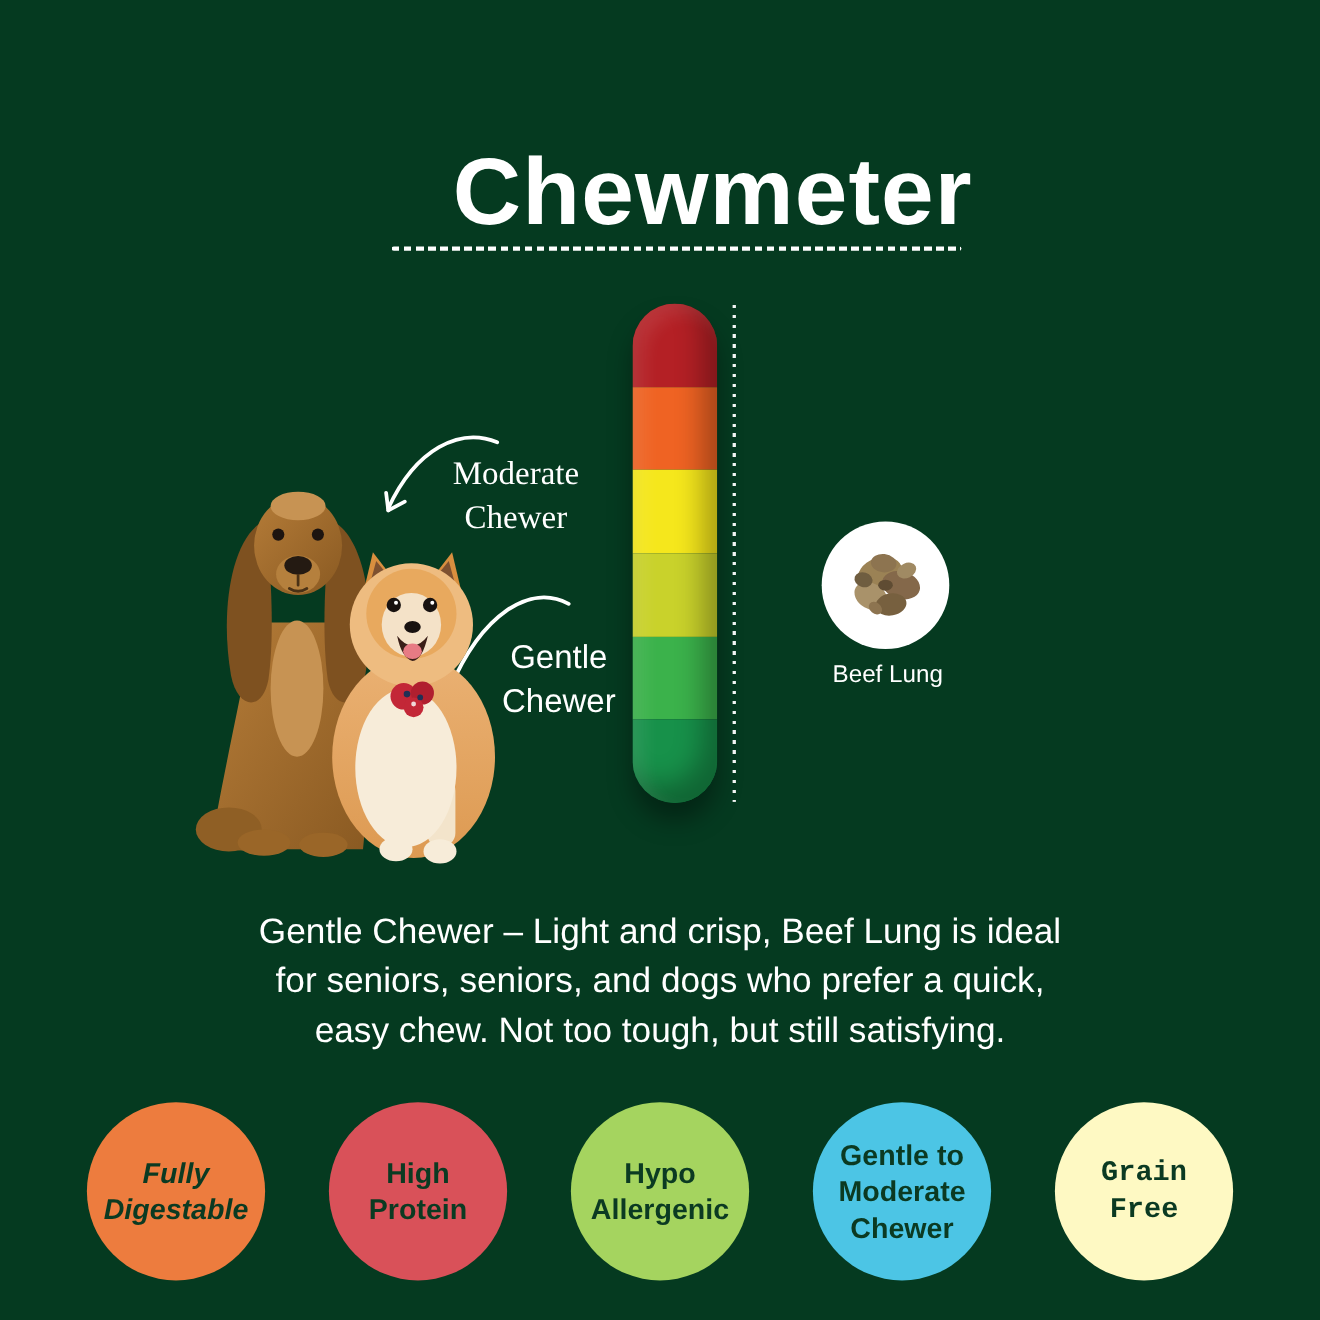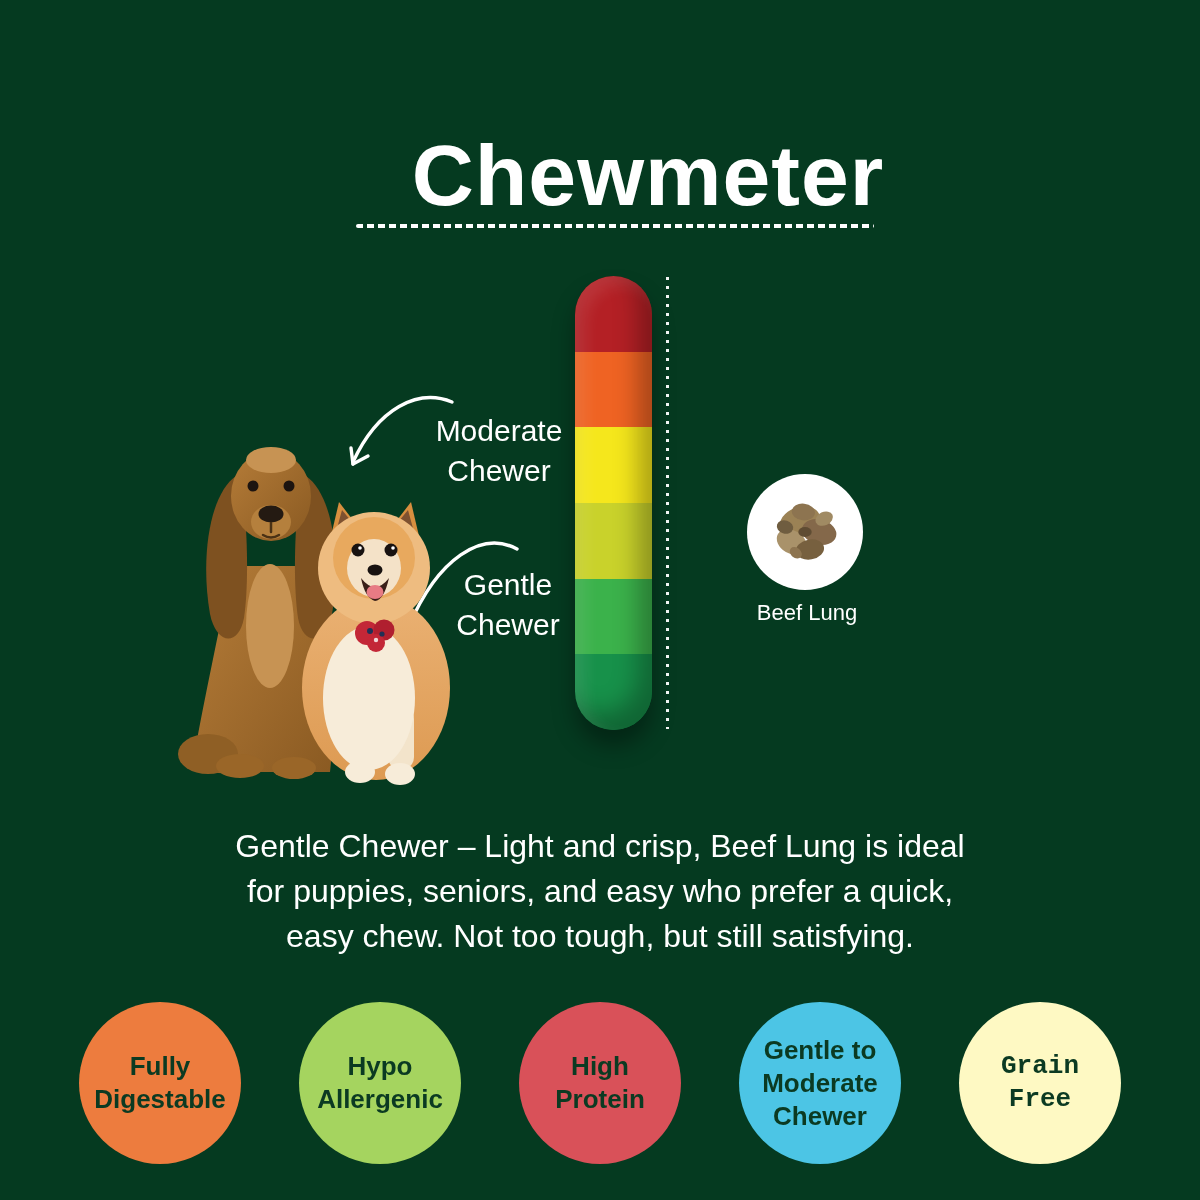--- a/index.html
+++ b/index.html
@@ -39,22 +39,22 @@
     position:absolute; left:666px; top:277px; width:3px; height:452px;
     background:repeating-linear-gradient(180deg,#ffffff 0 3px,transparent 3px 9px);
     opacity:0.95;
   }
 
   
   .chew-label {
     position:absolute; width:190px; text-align:center;
     font-size:30px; line-height:40px; font-weight:400; color:#ffffff;
   }
-  .label-moderate { left:404px; top:411px; }
-  .label-gentle   { left:413px; top:565px; }
+  .label-moderate { left:374px; top:411px;font-family:Liberation Serif, serif; }
+  .label-gentle   { left:413px; top:578px; }
 
   .arrows-svg { position:absolute; left:330px; top:386px; width:230px; height:262px; }
 
   
   .dogs-svg { position:absolute; left:170px; top:426px; width:292px; height:362px; }
 
   
   .lung-circle {
     position:absolute; left:747px; top:474px; width:116px; height:116px;
     background:#ffffff; border-radius:50%; display:flex; align-items:center; justify-content:center;
@@ -190,25 +190,25 @@
         <ellipse cx="36" cy="54" rx="10" ry="8" fill="#6f5d40" transform="rotate(18 36 54)"></ellipse>
         <ellipse cx="60" cy="60" rx="8" ry="6" fill="#5f4c33"></ellipse>
         <ellipse cx="49" cy="85" rx="8" ry="6" fill="#8d7450" transform="rotate(40 49 85)"></ellipse>
       </g>
     </svg>
   </div>
   <div class="lung-label">Beef Lung</div>
 
   <div class="description">
     <div>Gentle Chewer – Light and crisp, Beef Lung is ideal</div>
-    <div>for puppies, seniors, and easy who prefer a quick,</div>
+    <div>for seniors, seniors, and dogs who prefer a quick,</div>
     <div>easy chew. Not too tough, but still satisfying.</div>
   </div>
 
   <div class="badges">
-    <div class="badge" style="background-color: rgb(237, 124, 62);">Fully Digestable</div>
+    <div class="badge" style="background-color: rgb(237, 124, 62); font-style: italic;">Fully Digestable</div>
+    <div class="badge" style="background-color: rgb(217, 81, 89);">High Protein</div>
     <div class="badge" style="background-color: rgb(165, 212, 95);">Hypo Allergenic</div>
-    <div class="badge" style="background-color: rgb(217, 81, 89);">High Protein</div>
     <div class="badge" style="background-color: rgb(76, 197, 229); text-align: center;">Gentle to Moderate Chewer</div>
     <div class="badge" style="background-color: #fef9c3; font-family: Liberation Mono, monospace;">Grain Free</div>
   </div>
 
 </div>
 
 </body></html>

